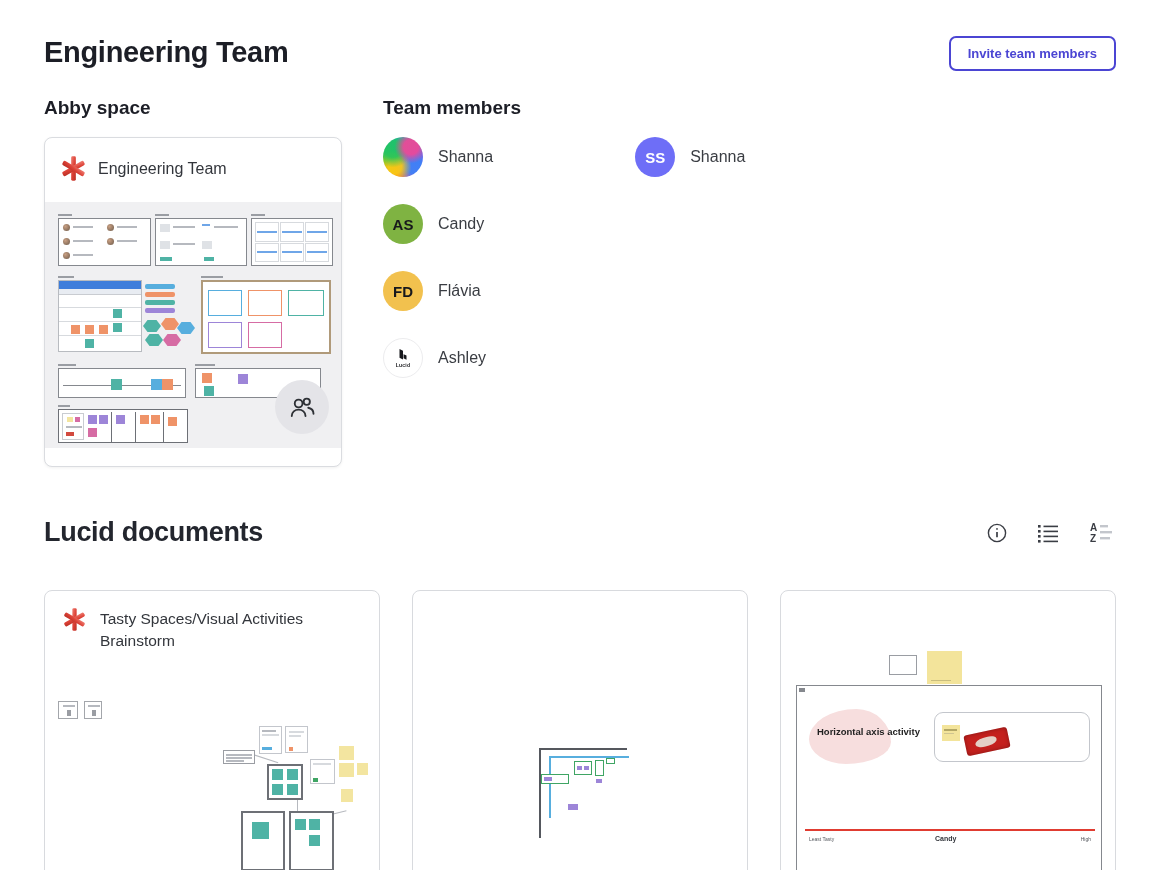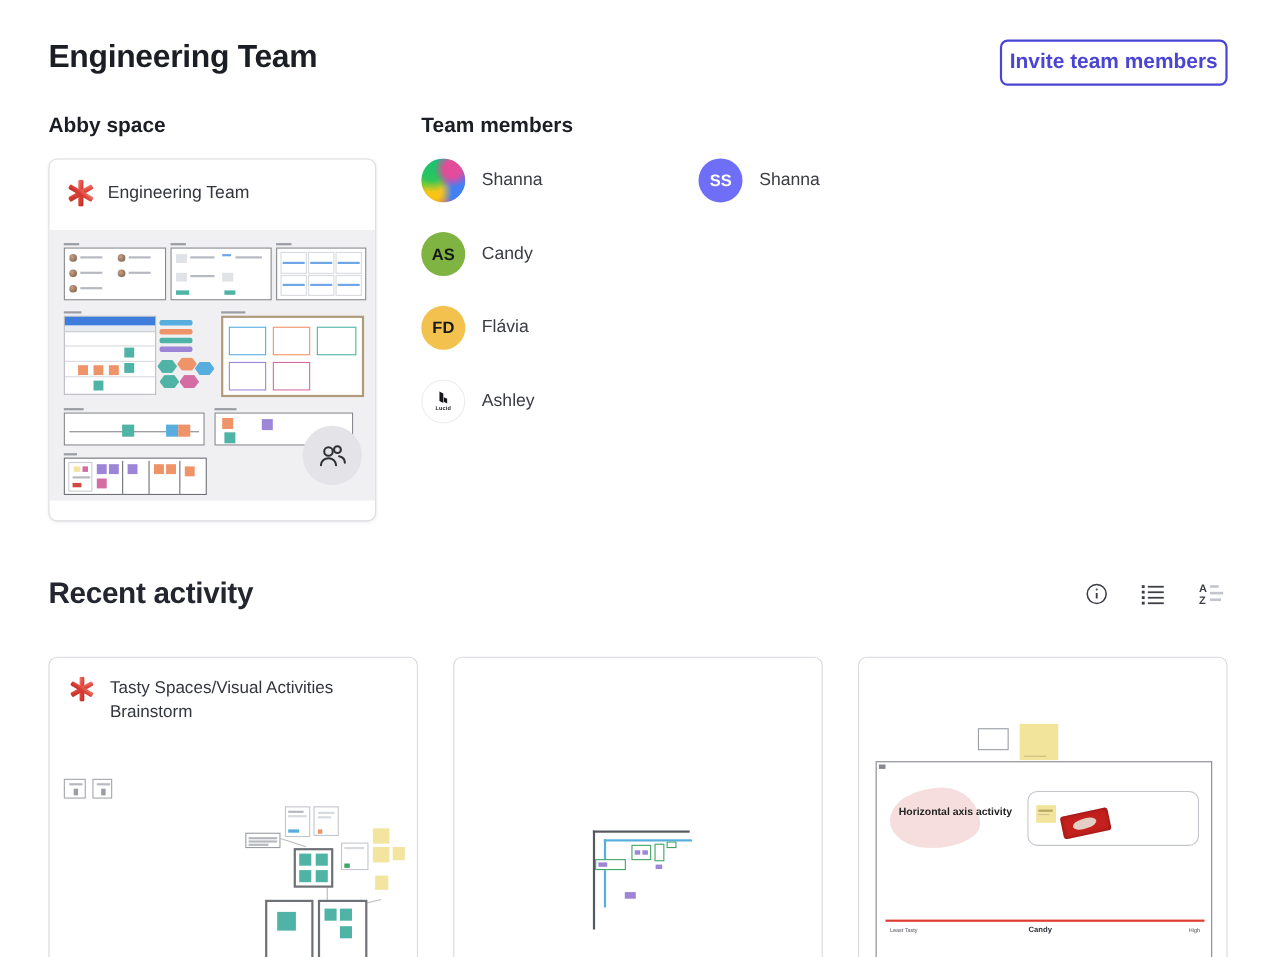--- a/index.html
+++ b/index.html
@@ -4,22 +4,22 @@
 <style>
   * { margin:0; padding:0; box-sizing:border-box; }
   html,body { width:1160px; height:870px; overflow:hidden; background:#ffffff;
     font-family:"Liberation Sans", sans-serif; color:#22242b; }
   .page { position:relative; width:1160px; height:870px; padding:0 44px; }
 
   
   .hdr { display:flex; justify-content:space-between; align-items:flex-start; padding-top:36px; }
   .hdr h1 { font-size:29px; font-weight:800; letter-spacing:-0.3px; color:#1c1e26; }
   .invite-btn { border:2px solid #4b45d3; color:#4b45d3; background:#fff; border-radius:7px;
-    font-family:"Liberation Sans", sans-serif; font-size:19px; font-weight:700;
-    padding:8px 7px; cursor:pointer; }
+    font-family:"Liberation Sans", sans-serif; font-size:13px; font-weight:700;
+    padding:8px 17px; cursor:pointer; }
 
   
   .cols { display:flex; margin-top:26px; }
   .col-left { width:339px; }
   .col-right { flex:1; }
   .sec-label { font-size:19px; font-weight:700; color:#1c1e26; margin-bottom:18px; }
 
   
   .ts-card { width:298px; height:330px; background:#fff; border:1px solid #dadce0;
     border-radius:8px; box-shadow:0 1px 3px rgba(0,0,0,.06); position:relative; overflow:hidden; cursor:pointer; }
@@ -266,21 +266,21 @@
           <div class="member">
             <span class="avatar" style="background:#6e6ef7;color:#fff">SS</span>
             <span class="member-name">Shanna</span>
           </div>
         </div>
       </div>
     </div>
   </div>
 
   <div class="recent-head">
-    <h2>Recent activity</h2>
+    <h2>Lucid documents</h2>
     <div class="recent-tools">
       <button class="tool-btn">
         <svg width="22" height="22" viewBox="0 0 22 22" fill="none" stroke="#3a3d44" stroke-width="1.4">
           <circle cx="11" cy="11" r="8.6"></circle>
           <line x1="11" y1="10" x2="11" y2="15.2" stroke-width="1.7"></line>
           <circle cx="11" cy="6.9" r="0.9" fill="#3a3d44" stroke="none"></circle>
         </svg>
       </button>
       <button class="tool-btn">
         <svg width="24" height="22" viewBox="0 0 24 22" fill="#3a3d44">

